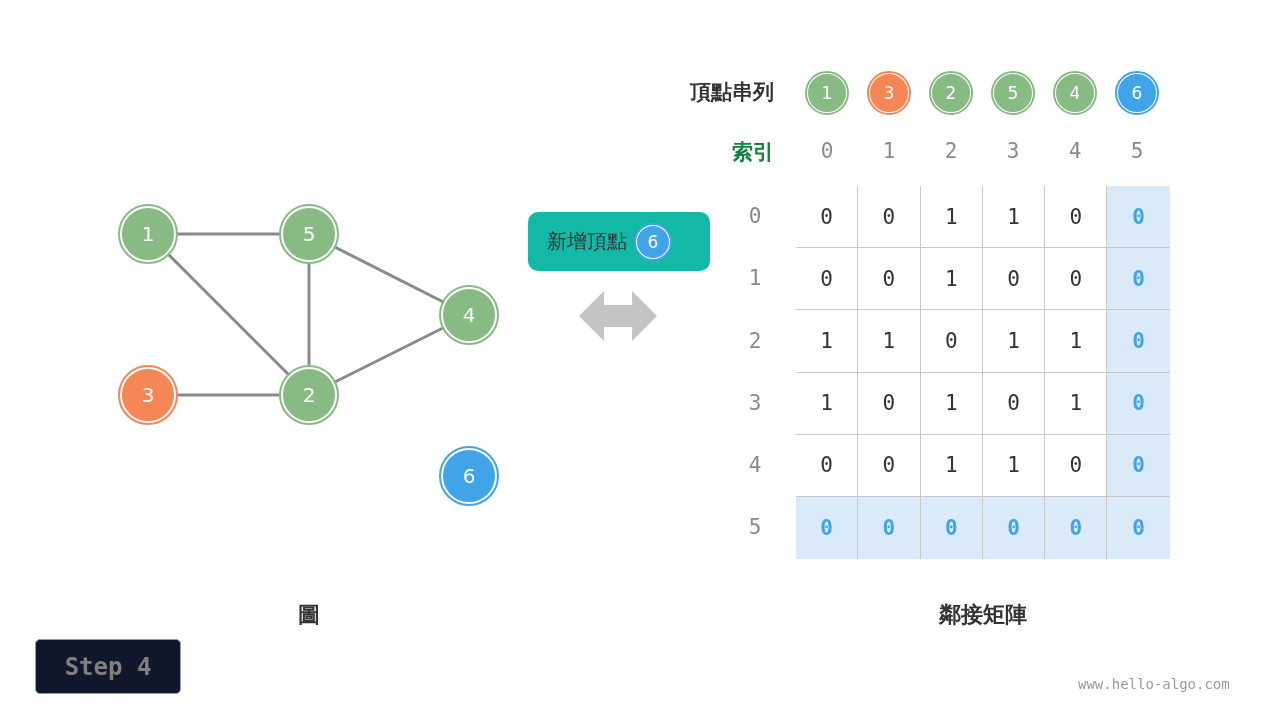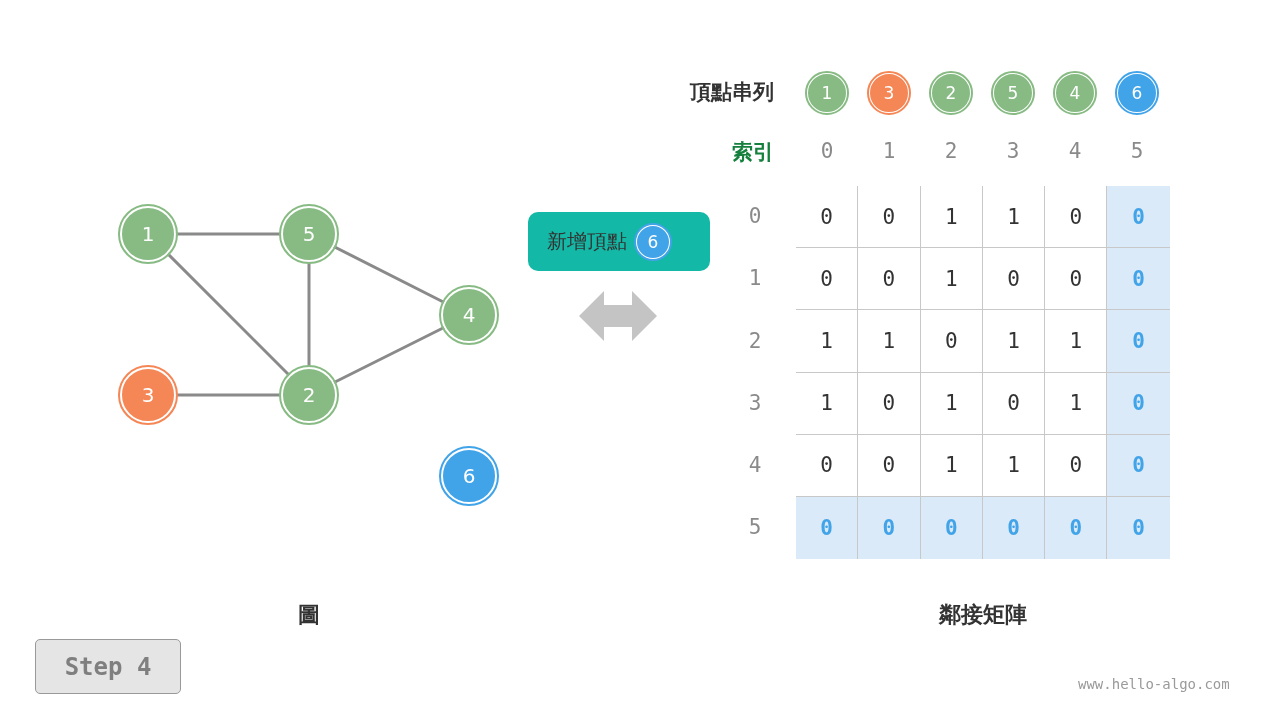--- a/index.html
+++ b/index.html
@@ -70,21 +70,21 @@
       position: absolute; left: 528px; top: 212px; width: 182px; height: 59px;
       background: #14b8a6; border-radius: 10px;
       display: flex; align-items: center; padding-left: 19px; box-sizing: border-box;
       gap: 8px;
     }
     .callout-text { font-size: 20px; color: #333; }
 
     .step-btn {
       position: absolute; left: 35px; top: 639px; width: 146px; height: 55px;
       box-sizing: border-box; border: 1.5px solid #999; border-radius: 5px;
-      background: #e5e5e5;
+      background: #0f172a;
       display: flex; align-items: center; justify-content: center;
       font-family: "DejaVu Sans Mono", monospace; font-weight: bold; font-size: 24px; color: #7f7f7f;
     }
     .watermark {
       position: absolute; left: 1078px; top: 676px;
       font-family: "DejaVu Sans Mono", monospace; font-size: 14px; color: #9a9a9a; text-align: right;
     }
   </style>
 </head>
 <body>

